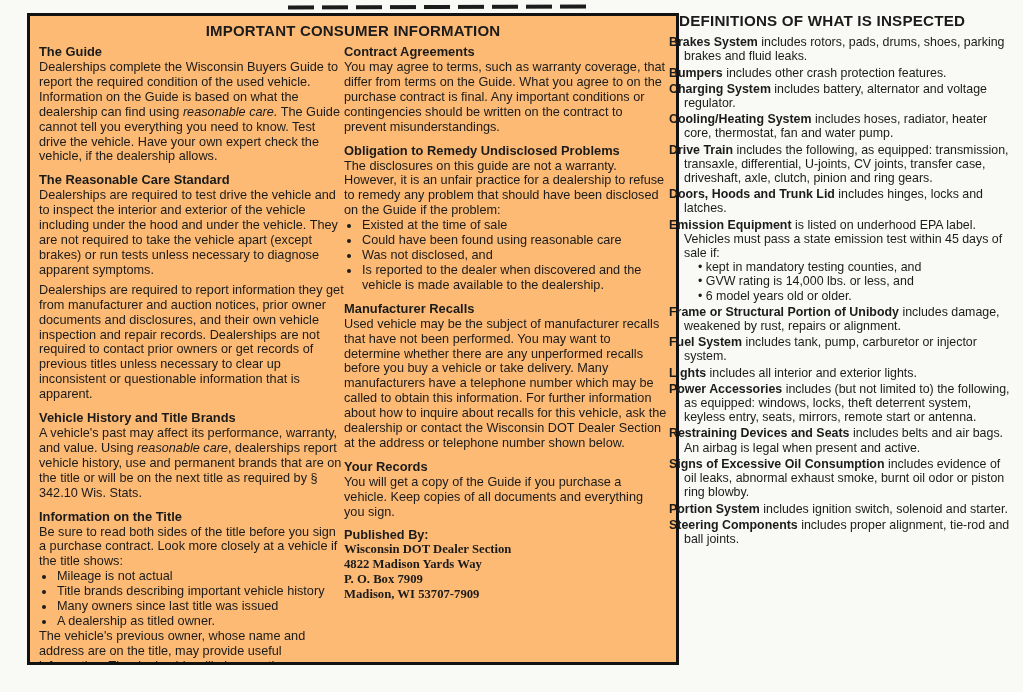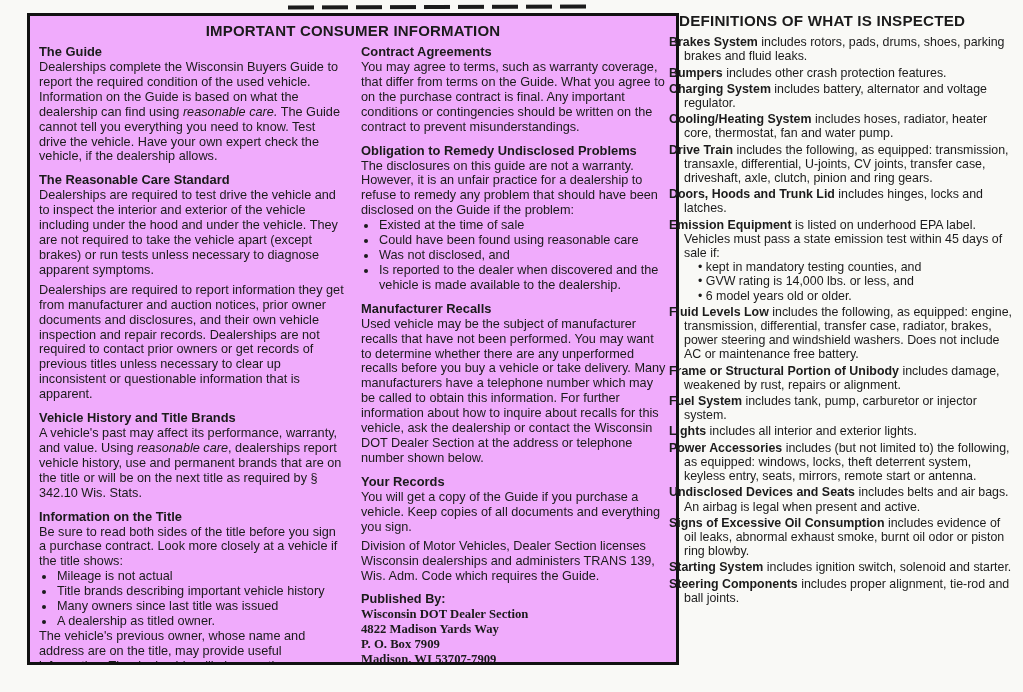--- a/index.html
+++ b/index.html
@@ -14,29 +14,29 @@
   
   .artifact-top{
     position:absolute;left:288px;top:5px;width:300px;height:4px;
     background:repeating-linear-gradient(90deg,#1c1c1c 0 26px,#f9f9f6 26px 34px);
     transform:rotate(-.2deg);
   }
   
   .main-box{
     position:absolute;left:27px;top:13px;width:628px;height:642px;
     border:3px solid #121212;
-    background:#f0abfc;
+    background:#fdba74;
     padding:4px 9px 0 9px;
     overflow:hidden;
   }
   .box-header{
     text-align:center;font-weight:bold;font-size:15px;letter-spacing:.2px;
     margin:2px 0 3px 0;
   }
-  .cols{display:flex;gap:17px;}
+  .cols{display:flex;}
   .col{font-size:12.7px;line-height:14.9px;}
   .col-left{width:305px;flex:0 0 305px;}
   .col-mid{flex:1;}
   h3.sec{
     font-size:12.9px;font-weight:bold;margin:8px 0 1px 0;line-height:15px;
   }
   h3.sec:first-child{margin-top:2px;}
   .col p{margin:0 0 0 0;}
   .col p + p{margin-top:5px;}
   .em{font-style:italic;}
@@ -104,21 +104,20 @@
           <li>Could have been found using reasonable care</li>
           <li>Was not disclosed, and</li>
           <li>Is reported to the dealer when discovered and the vehicle is made available to the dealership.</li>
         </ul>
 
         <h3 class="sec">Manufacturer Recalls</h3>
         <p>Used vehicle may be the subject of manufacturer recalls that have not been performed. You may want to determine whether there are any unperformed recalls before you buy a vehicle or take delivery. Many manufacturers have a telephone number which may be called to obtain this information. For further information about how to inquire about recalls for this vehicle, ask the dealership or contact the Wisconsin DOT Dealer Section at the address or telephone number shown below.</p>
 
         <h3 class="sec">Your Records</h3>
         <p>You will get a copy of the Guide if you purchase a vehicle. Keep copies of all documents and everything you sign.</p>
-        <p>Division of Motor Vehicles, Dealer Section licenses Wisconsin dealerships and administers TRANS 139, Wis. Adm. Code which requires the Guide.</p>
 
         <div class="pub-label">Published By:</div>
         <div class="pub-line">Wisconsin DOT Dealer Section</div>
         <div class="pub-line">4822 Madison Yards Way</div>
         <div class="pub-line">P. O. Box 7909</div>
         <div class="pub-line">Madison, WI 53707-7909</div>
 
       </div>
     </div>
   </div>
@@ -135,23 +134,22 @@
 
     <div class="def">
       <b>Emission Equipment</b><span> is listed on underhood EPA label. Vehicles must pass a state emission test within 45 days of sale if:</span>
       <ul class="sub">
         <li>kept in mandatory testing counties, and</li>
         <li>GVW rating is 14,000 lbs. or less, and</li>
         <li>6 model years old or older.</li>
       </ul>
     </div>
 
-    <p class="def"><b>Fluid Levels Low</b><span> includes the following, as equipped: engine, transmission, differential, transfer case, radiator, brakes, power steering and windshield washers. Does not include AC or maintenance free battery.</span></p>
     <p class="def"><b>Frame or Structural Portion of Unibody</b><span> includes damage, weakened by rust, repairs or alignment.</span></p>
     <p class="def"><b>Fuel System</b><span> includes tank, pump, carburetor or injector system.</span></p>
     <p class="def"><b>Lights</b><span> includes all interior and exterior lights.</span></p>
     <p class="def"><b>Power Accessories</b><span> includes (but not limited to) the following, as equipped: windows, locks, theft deterrent system, keyless entry, seats, mirrors, remote start or antenna.</span></p>
-    <p class="def"><b>Undisclosed Devices and Seats</b><span> includes belts and air bags. An airbag is legal when present and active.</span></p>
+    <p class="def"><b>Restraining Devices and Seats</b><span> includes belts and air bags. An airbag is legal when present and active.</span></p>
     <p class="def"><b>Signs of Excessive Oil Consumption</b><span> includes evidence of oil leaks, abnormal exhaust smoke, burnt oil odor or piston ring blowby.</span></p>
-    <p class="def"><b>Starting System</b><span> includes ignition switch, solenoid and starter.</span></p>
+    <p class="def"><b>Portion System</b><span> includes ignition switch, solenoid and starter.</span></p>
     <p class="def"><b>Steering Components</b><span> includes proper alignment, tie-rod and ball joints.</span></p>
   </div>
 </div>
 
 </body></html>

